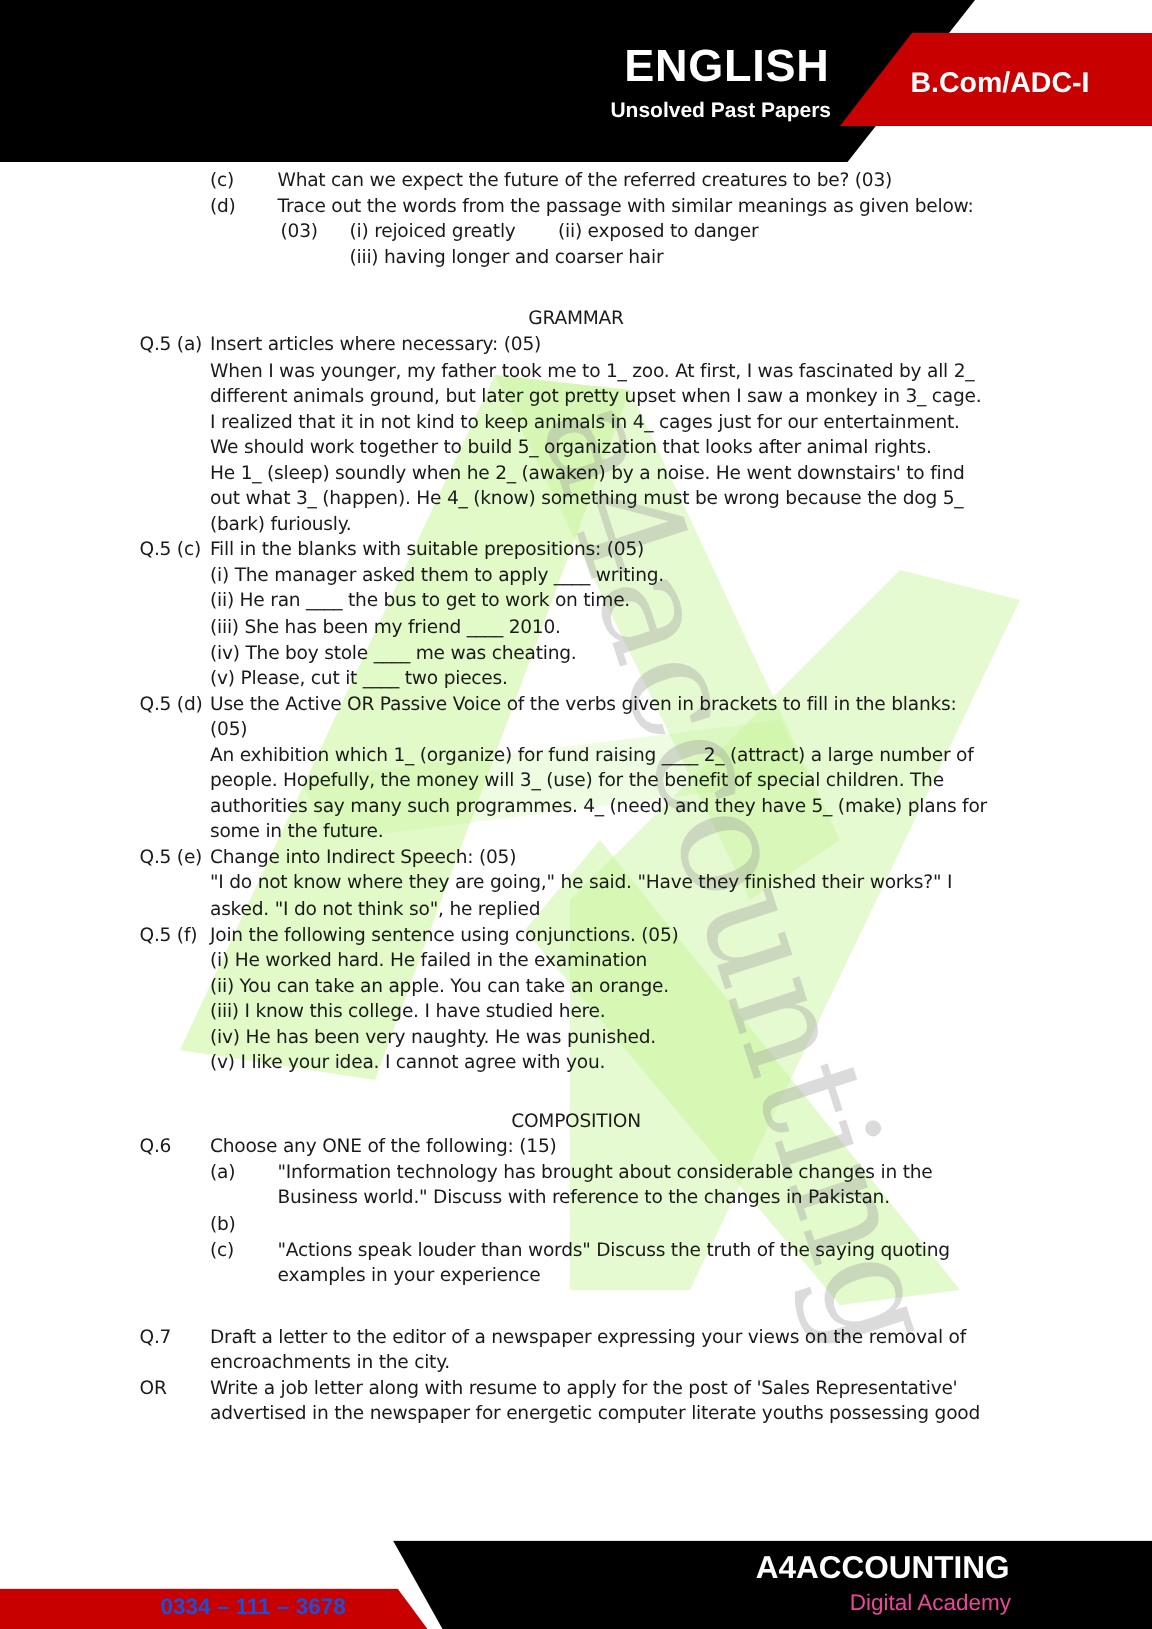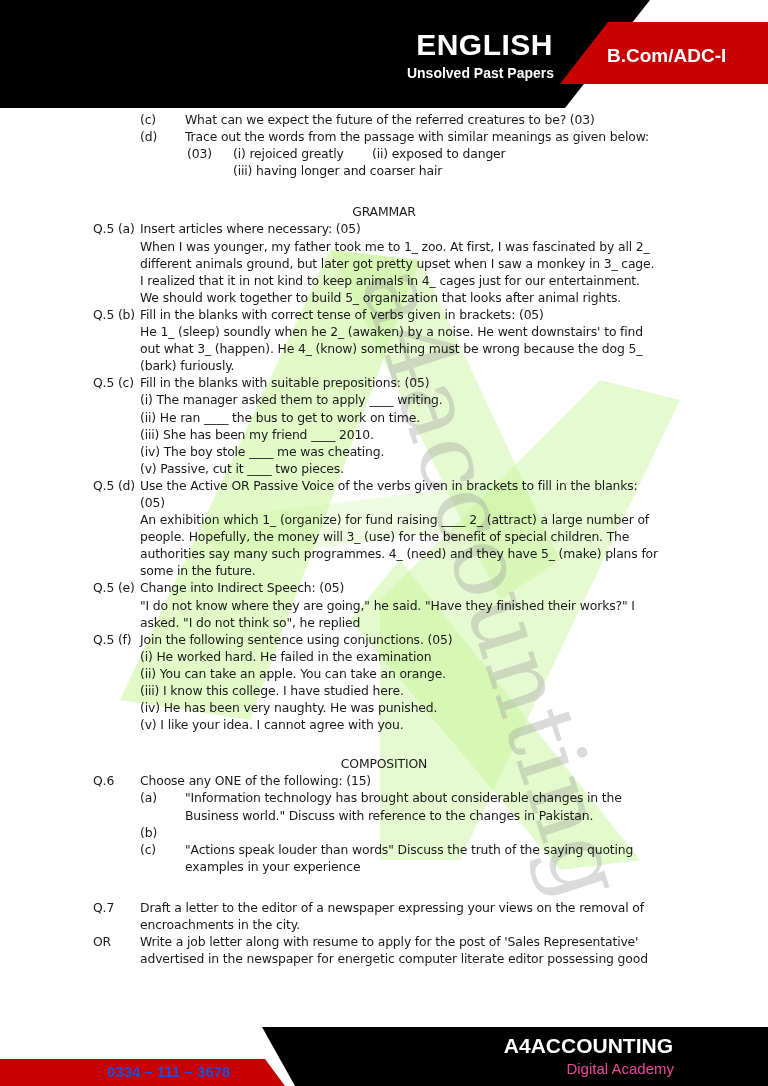--- a/index.html
+++ b/index.html
@@ -122,24 +122,20 @@
       <span class="txt" style="left:140px">different animals ground, but later got pretty upset when I saw a monkey in 3_ cage.</span>
     </div>
   <div class="row">
       <span class="txt" style="left:140px">I realized that it in not kind to keep animals in 4_ cages just for our entertainment.</span>
     </div>
   <div class="row">
       <span class="txt" style="left:140px">We should work together to build 5_ organization that looks after animal rights.</span>
     </div>
 
   <div class="row">
-    <span class="lbl" style="left:93px">Q.5 (b)</span>
-    <span class="txt" style="left:140px">Fill in the blanks with correct tense of verbs given in brackets: (05)</span>
-  </div>
-  <div class="row">
       <span class="txt" style="left:140px">He 1_ (sleep) soundly when he 2_ (awaken) by a noise. He went downstairs' to find</span>
     </div>
   <div class="row">
       <span class="txt" style="left:140px">out what 3_ (happen). He 4_ (know) something must be wrong because the dog 5_</span>
     </div>
   <div class="row">
       <span class="txt" style="left:140px">(bark) furiously.</span>
     </div>
 
   <div class="row">
@@ -152,21 +148,21 @@
   <div class="row">
       <span class="txt" style="left:140px">(ii) He ran ____ the bus to get to work on time.</span>
     </div>
   <div class="row">
       <span class="txt" style="left:140px">(iii) She has been my friend ____ 2010.</span>
     </div>
   <div class="row">
       <span class="txt" style="left:140px">(iv) The boy stole ____ me was cheating.</span>
     </div>
   <div class="row">
-      <span class="txt" style="left:140px">(v) Passive, cut it ____ two pieces.</span>
+      <span class="txt" style="left:140px">(v) Please, cut it ____ two pieces.</span>
     </div>
 
   <div class="row">
     <span class="lbl" style="left:93px">Q.5 (d)</span>
     <span class="txt" style="left:140px">Use the Active OR Passive Voice of the verbs given in brackets to fill in the blanks:</span>
   </div>
   <div class="row">
       <span class="txt" style="left:140px">(05)</span>
     </div>
   <div class="row">
@@ -247,21 +243,21 @@
     <span class="txt" style="left:140px">Draft a letter to the editor of a newspaper expressing your views on the removal of</span>
   </div>
   <div class="row">
       <span class="txt" style="left:140px">encroachments in the city.</span>
     </div>
   <div class="row">
     <span class="lbl" style="left:93px">OR</span>
     <span class="txt" style="left:140px">Write a job letter along with resume to apply for the post of 'Sales Representative'</span>
   </div>
   <div class="row">
-      <span class="txt" style="left:140px">advertised in the newspaper for energetic computer literate editor possessing good</span>
+      <span class="txt" style="left:140px">advertised in the newspaper for energetic computer literate youths possessing good</span>
     </div>
 </div>
 
 <div class="ftr-black"></div>
 <div class="ftr-red"></div>
 <div class="ftr-phone">0334 – 111 – 3678</div>
 <div class="ftr-brand">A4ACCOUNTING</div>
 <div class="ftr-sub">Digital Academy</div>
 
 </body></html>

